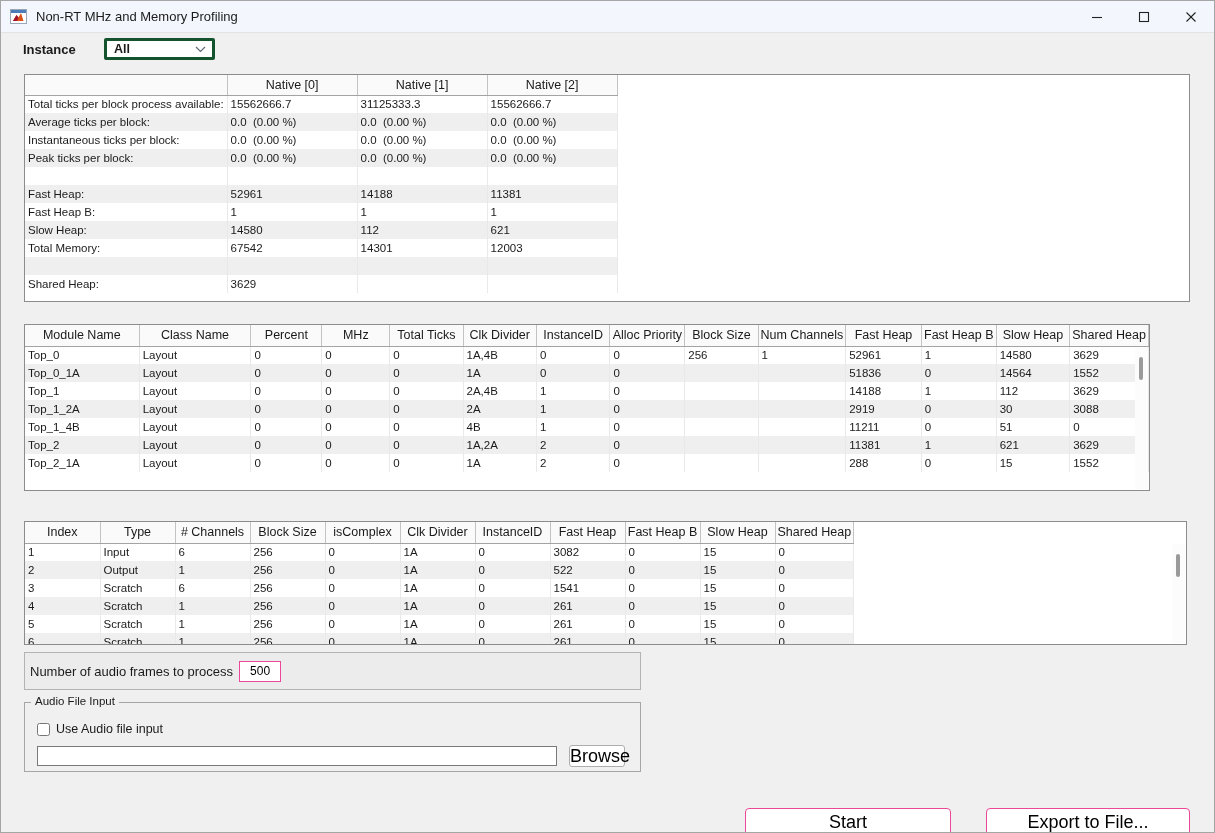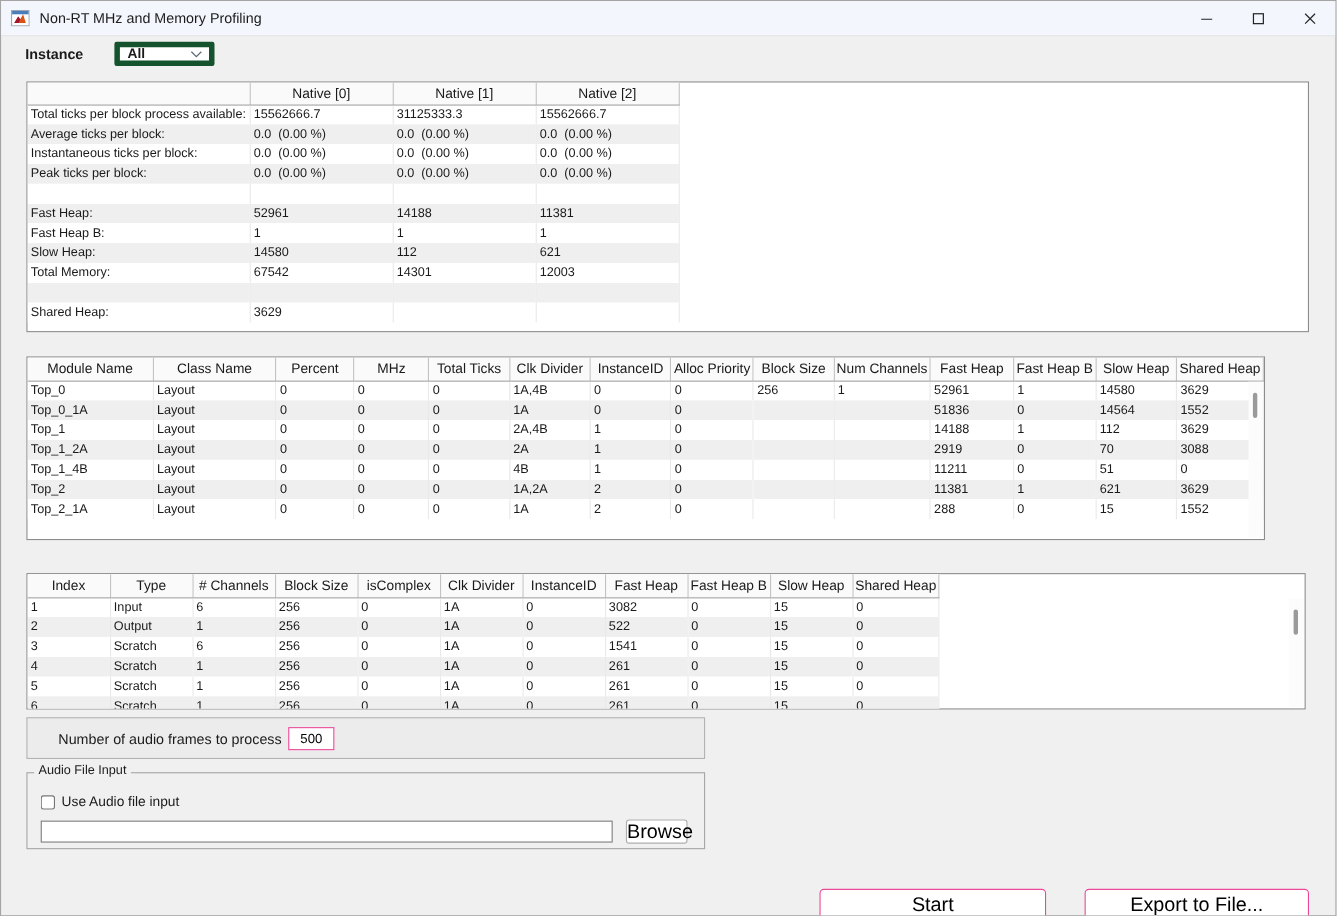--- a/index.html
+++ b/index.html
@@ -18,22 +18,22 @@
     background:#f3f6fc; display:flex; align-items:center;
     border-bottom:1px solid #e3e3e3;
   }
   .titlebar .app-icon { margin-left:9px; width:17px; height:15px; display:inline-block; }
   .titlebar .title { margin-left:9px; font-size:13px; color:#1b1b1b; }
   .win-controls { margin-left:auto; display:flex; height:100%; }
   .win-btn { width:47px; height:100%; display:flex; align-items:center; justify-content:center; cursor:default; }
   
   .instance-label { position:absolute; left:22px; top:41px; font-size:13px; font-weight:bold; }
   .dropdown {
-    position:absolute; left:103px; top:37px; width:91px; height:22px;
-    background:#ffffff; border:5px solid #14532d; border-radius:2px;
+    position:absolute; left:103px; top:37px; width:111px; height:22px;
+    background:#ffffff; border:3px solid #14532d; border-radius:2px;
     display:flex; align-items:center; font-size:12.5px; font-weight:bold;
     padding-left:7px; cursor:default;
   }
   .dropdown .chev { margin-left:auto; margin-right:6px; }
   
   .twidget { position:absolute; background:#ffffff; border:1px solid #8c8c8c; overflow:hidden; }
   #summary-widget { left:23px; top:73px;  width:1166px; height:228px; }
   #module-widget  { left:23px; top:323px; width:1126px; height:167px; }
   #buffer-widget  { left:23px; top:520px; width:1163px; height:124px; }
   table { border-collapse:collapse; table-layout:fixed; background:#fff; }
@@ -57,21 +57,21 @@
   #module-table th:nth-child(2), #module-table td:nth-child(2) { width:119px; }
   #module-table th:nth-child(11), #module-table td:nth-child(11) { width:78px; }
   #buffer-table th, #buffer-table td { width:75px; }
   
   .vscroll { position:absolute; top:22px; right:1px; bottom:1px; width:13px; background:#fcfcfc; }
   .vthumb { position:absolute; top:10px; left:4px; width:4px; height:23px; background:#9a9a9a; border-radius:2px; }
   
   .frames-panel {
     position:absolute; left:23px; top:651px; width:617px; height:38px;
     background:#ececec; border:1px solid #b3b3b3;
-    display:flex; align-items:center; padding-left:28px;
+    display:flex; align-items:center; padding-left:5px;
   }
   .frames-panel .lbl { font-size:13px; }
   .frames-input {
     width:42px; height:21px; margin-left:6px; border:1px solid #ec4899;
     background:#fff; font-size:12px; text-align:center; font-family:"Liberation Sans",sans-serif;
   }
   .audio-group {
     position:absolute; left:23px; top:701px; width:617px; height:70px;
     border:1px solid #a6a6a6; background:#f0f0f0;
   }
@@ -299,21 +299,21 @@
           <td>0</td>
           <td>0</td>
           <td>0</td>
           <td>2A</td>
           <td>1</td>
           <td>0</td>
           <td></td>
           <td></td>
           <td>2919</td>
           <td>0</td>
-          <td>70</td>
+          <td>30</td>
           <td>3088</td>
         </tr>
         <tr>
           <td>Top_1_4B</td>
           <td>Layout</td>
           <td>0</td>
           <td>0</td>
           <td>0</td>
           <td>4B</td>
           <td>1</td>

